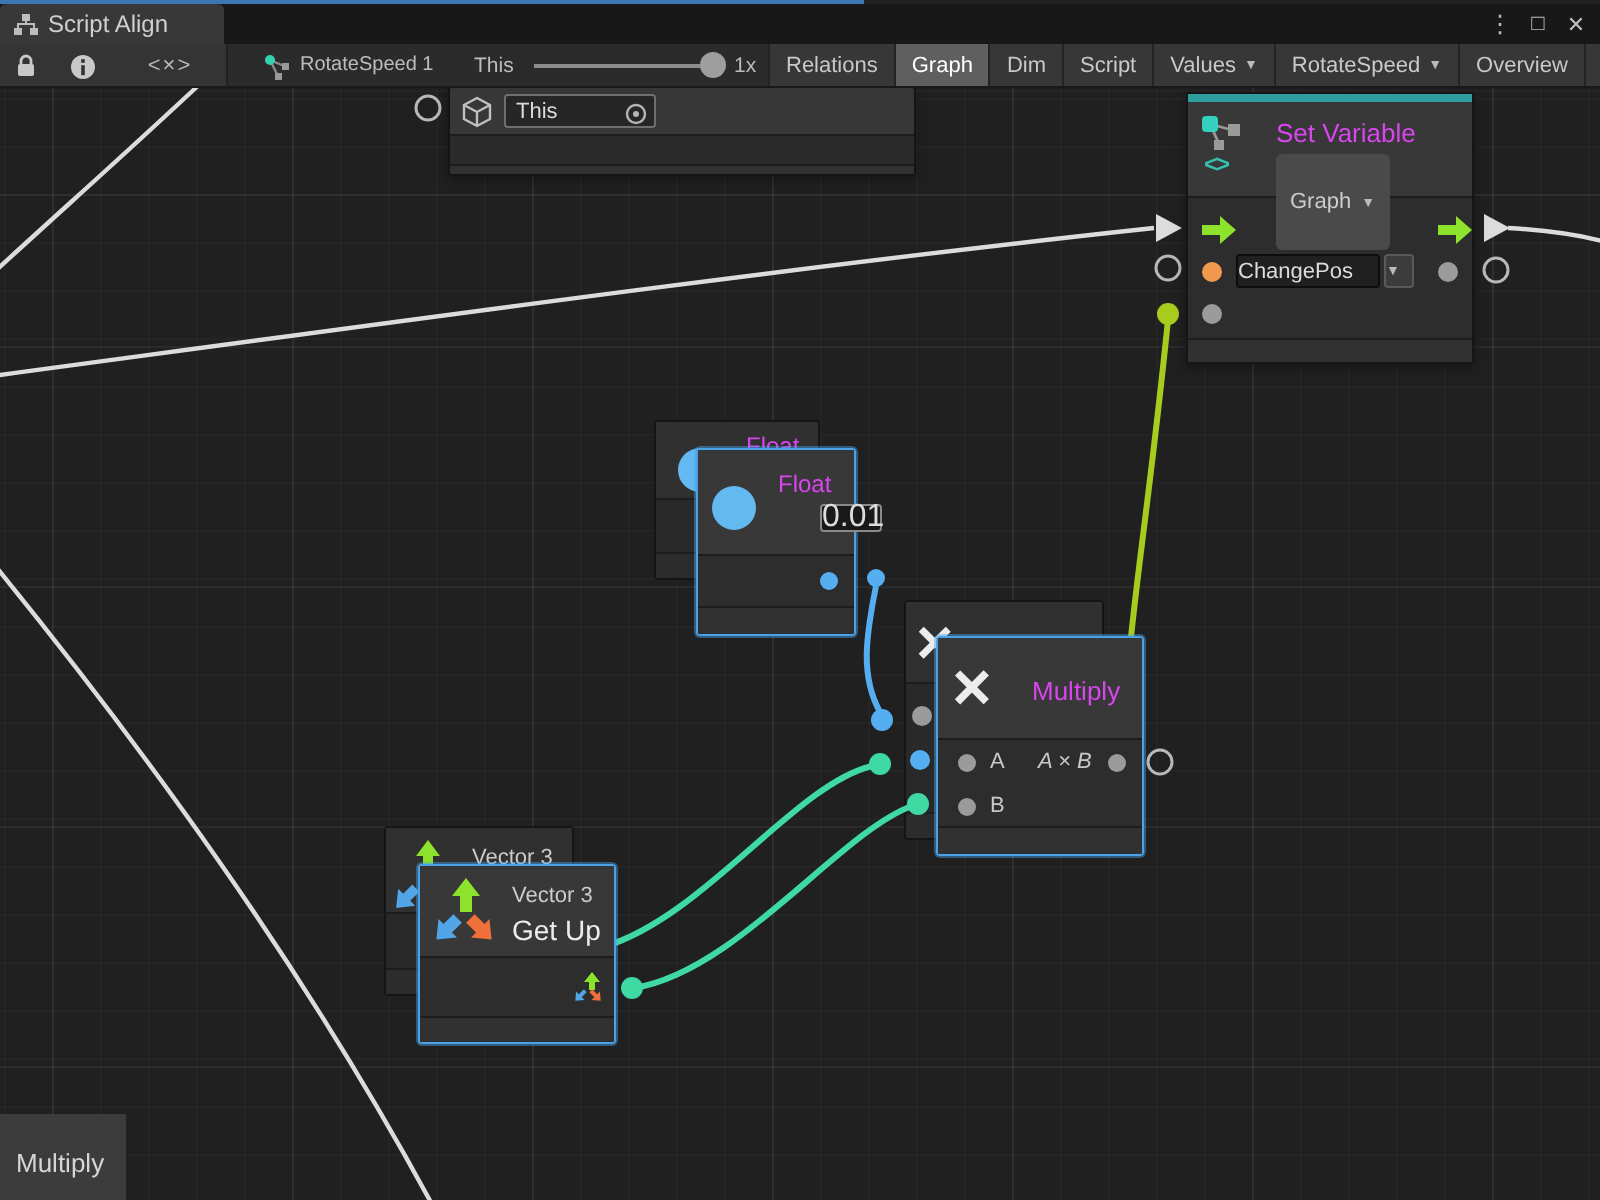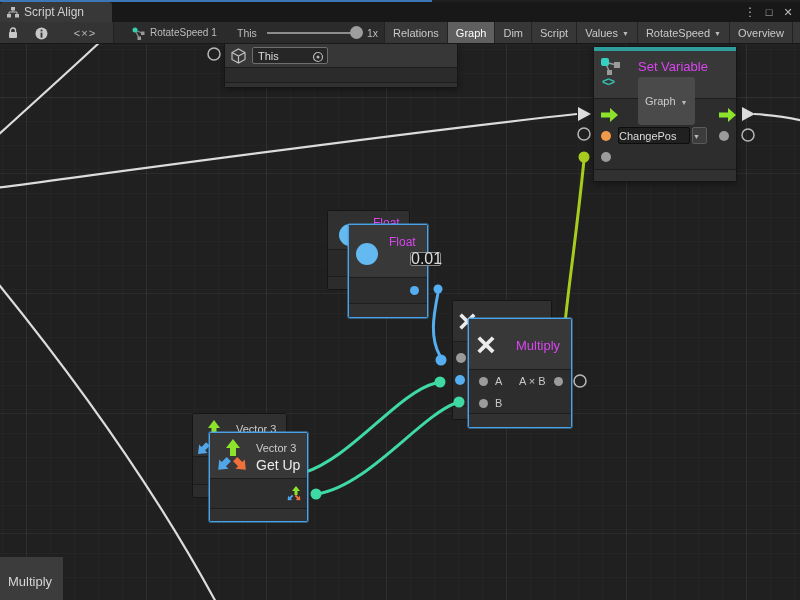--- a/index.html
+++ b/index.html
@@ -198,21 +198,21 @@
 
   <div class="node selected z3" style="left:468px;top:318px;width:104px;height:110px;">
     <div class="hdr" style="top:0;height:50px;"></div>
     <div class="body" style="top:50px;height:46px;"></div>
     <div class="ftr" style="height:13px;"></div>
     <div class="xglyph" style="left:7px;top:8px;font-size:34px;">×</div>
     <div class="ntitle" style="left:47px;top:19px;font-size:13px;">Multiply</div>
 
     <div class="port" style="left:10px;top:58px;width:9px;height:9px;background:#9B9B9B;"></div>
     <div class="ntitle" style="left:26px;top:56px;font-size:11px;color:#c8c8c8;">A</div>
-    <div class="ntitle" style="left:50px;top:56px;font-size:11px;color:#c8c8c8;">A × B</div>
+    <div class="ntitle" style="left:50px;top:56px;font-size:11px;color:#c8c8c8;font-style:italic;">A × B</div>
     <div class="port" style="left:85px;top:58px;width:9px;height:9px;background:#9B9B9B;"></div>
 
     <div class="port" style="left:10px;top:80px;width:9px;height:9px;background:#9B9B9B;"></div>
     <div class="ntitle" style="left:26px;top:78px;font-size:11px;color:#c8c8c8;">B</div>
   </div>
 
   <div class="node selected z3" style="left:209px;top:432px;width:99px;height:90px;">
     <div class="hdr" style="top:0;height:45px;"></div>
     <div class="body" style="top:45px;height:33px;"></div>
     <div class="ftr" style="height:12px;"></div>

